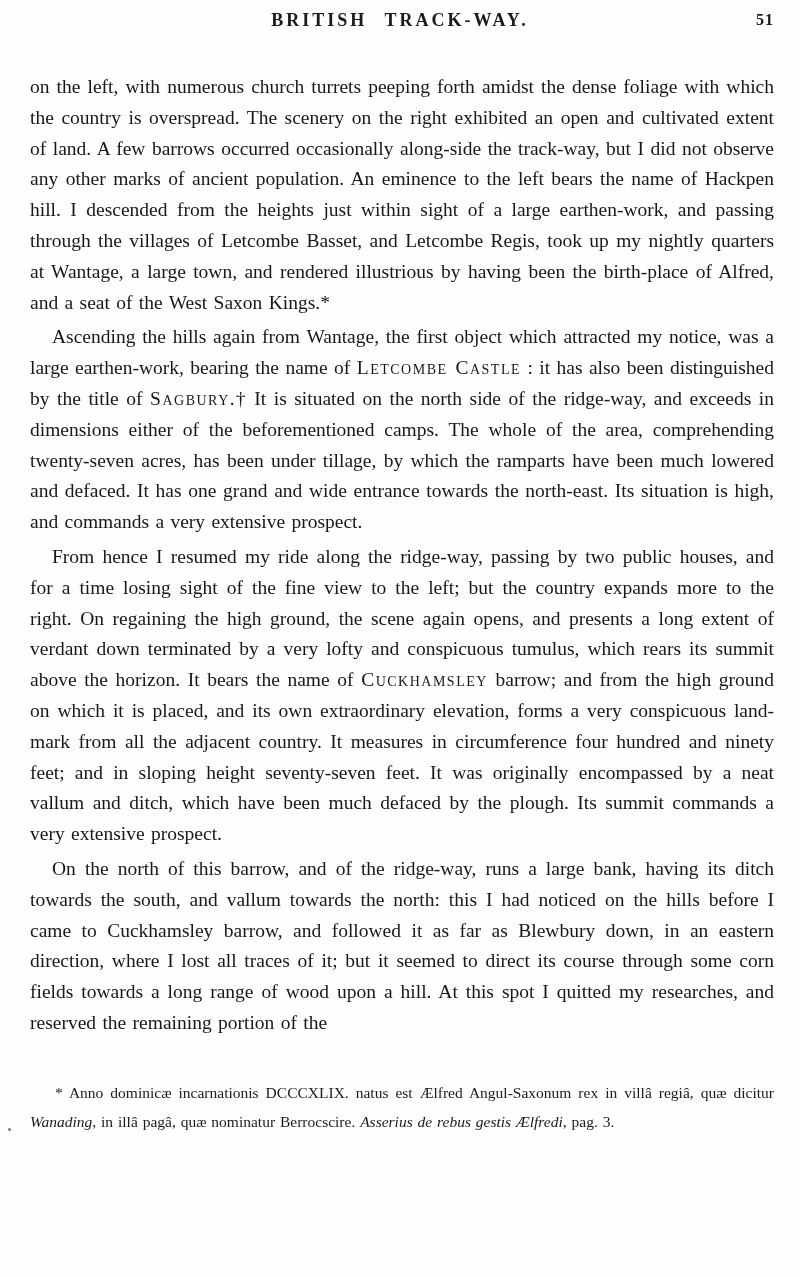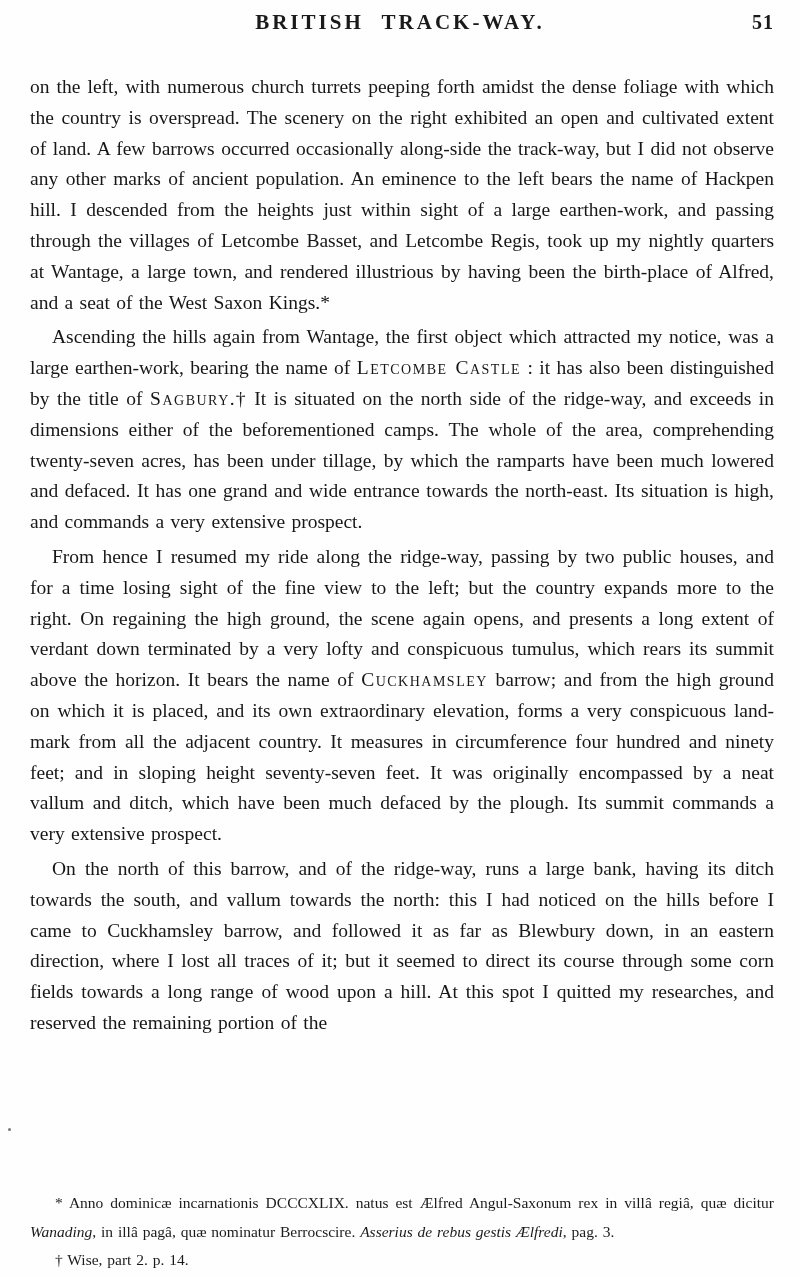--- a/index.html
+++ b/index.html
@@ -23,31 +23,31 @@
   .running-header {
     position: absolute;
     top: 10px;
     left: 0;
     width: 100%;
     height: 30px;
   }
   .header-title {
     display: block;
     text-align: center;
-    font-size: 21px;
+    font-size: 18px;
     font-weight: bold;
     letter-spacing: 3px;
     word-spacing: 10px;
     color: #1a1a1a;
   }
   .page-number {
     position: absolute;
     top: 1px;
     right: 26px;
-    font-size: 20px;
+    font-size: 16px;
     font-weight: bold;
     letter-spacing: 1px;
     color: #1a1a1a;
     margin-left: 32px;
   }
   .body-text {
     position: absolute;
     top: 56px;
     left: 30px;
     width: 744px;
@@ -64,21 +64,21 @@
   .body-text p.no-indent {
     text-indent: 0;
     margin-top: 16px;
   }
   .sc {
     font-variant: small-caps;
     letter-spacing: 1.5px;
   }
   .footnotes {
     position: absolute;
-    top: 1189px;
+    top: 1079px;
     left: 30px;
     width: 744px;
     font-size: 15.5px;
     line-height: 28.5px;
     text-align: justify;
     word-spacing: 1px;
     color: #1b1b1b;
   }
   .footnotes p {
     margin: 0;
@@ -117,19 +117,18 @@
     <p><span>From hence I resumed my ride along the ridge-way, passing by two public houses, and for a time losing sight of the fine view to the left; but the country expands more to the right. On regaining the high ground, the scene again opens, and presents a long extent of verdant down terminated by a very lofty and conspicuous tumulus, which rears its summit above the horizon. It bears the name of </span><span class="sc">Cuckhamsley</span><span> barrow; and from the high ground on which it is placed, and its own extraordinary elevation, forms a very conspicuous land-mark from all the adjacent country. It measures in circumference four hundred and ninety feet; and in sloping height seventy-seven feet. It was originally encompassed by a neat vallum and ditch, which have been much defaced by the plough. Its summit commands a very extensive prospect.</span></p>
 
     <p><span>On the north of this barrow, and of the ridge-way, runs a large bank, having its ditch towards the south, and vallum towards the north: this I had noticed on the hills before I came to Cuckhamsley barrow, and followed it as far as Blewbury down, in an eastern direction, where I lost all traces of it; but it seemed to direct its course through some corn fields towards a long range of wood upon a hill. At this spot I quitted my researches, and reserved the remaining portion of the</span></p>
 
   </div>
 
   <div class="footnotes">
 
     <p><span>*</span><span> Anno dominicæ incarnationis DCCCXLIX. natus est Ælfred Angul-Saxonum rex in villâ regiâ, quæ dicitur </span><span class="fn-italic">Wanading</span><span>, in illâ pagâ, quæ nominatur Berrocscire. </span><span class="fn-italic">Asserius de rebus gestis Ælfredi</span><span>, pag. 3.</span></p>
 
-    <p><span>†</span><span> Wise, part 2. p. 14.</span></p>
 
   </div>
 
   <div class="speck"></div>
 
 </div>
 
 </body></html>

